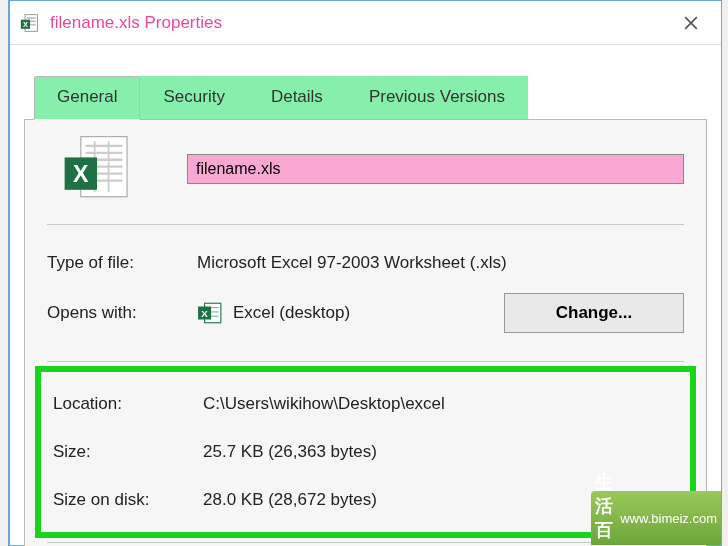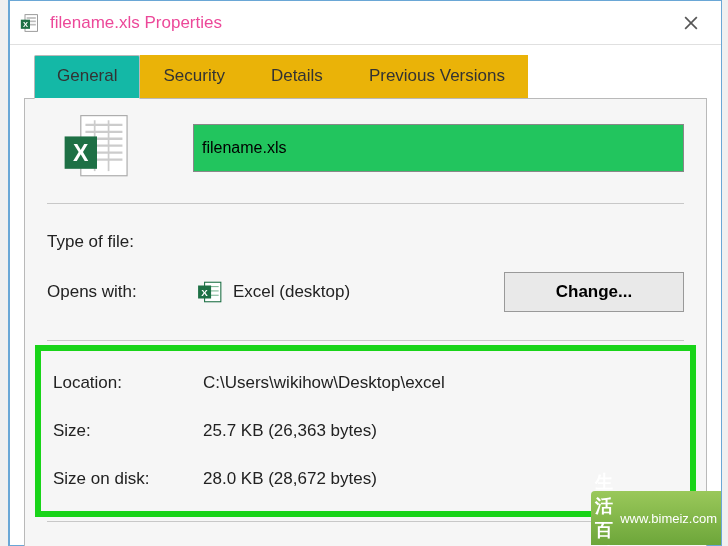--- a/index.html
+++ b/index.html
@@ -52,29 +52,30 @@
       border-bottom: none;
       position: relative;
     }
     .tab {
       padding: 10px 22px 12px 22px;
       font-size: 17px;
       color: #333;
       cursor: pointer;
       border: 1px solid transparent;
       margin-bottom: -1px;
-      background: #eab308;
+      background: #86efac;
     }
     .tab.active {
       border: 1px solid #b9b9b9;
       border-bottom: 1px solid #f6f6f6;
-      background: #14b8a6;
+      background: #86efac;
       border-radius: 2px 2px 0 0;
       position: relative;
       z-index: 2;
+      margin-top: 21px;
     }
     .panel {
       border: 1px solid #b9b9b9;
       margin: 0 14px 14px 14px;
       background: #f6f6f6;
       padding: 0;
       position: relative;
     }
     .section {
       padding: 16px 22px;
@@ -98,26 +99,25 @@
       background: #c8c8c8;
       margin: 2px 22px;
     }
     .fileicon-large {
       width: 100px; height: 70px;
       display: inline-flex;
       align-items: center; justify-content: center;
     }
     .filename-input {
       flex: 1;
-      height: 48px;
+      height: 30px;
       font-size: 16px;
       padding: 4px 8px;
       border: 1px solid #888;
-      background: #22c55e;
-      margin-left: 6px;
+      background: #f9a8d4;
     }
     .header-row {
       display: flex;
       align-items: center;
       gap: 40px;
       padding: 14px 22px 18px 22px;
     }
     .excel-small {
       width: 26px; height: 26px;
       margin-right: 10px;
@@ -205,20 +205,21 @@
         </svg>
       </span>
       <input class="filename-input" value="filename.xls" style="">
     </div>
 
     <div class="divider"></div>
 
     <div class="section">
       <div class="row">
         <span class="label">Type of file:</span>
+        <span class="value">Microsoft Excel 97-2003 Worksheet (.xls)</span>
       </div>
       <div class="row">
         <span class="label">Opens with:</span>
         <span class="excel-small">
           <svg viewBox="0 0 24 24" width="26" height="26">
             <rect x="7" y="3" width="15" height="18" fill="#fff" stroke="#1e7045"></rect>
             <line x1="9" y1="7" x2="20" y2="7" stroke="#7db796"></line>
             <line x1="9" y1="11" x2="20" y2="11" stroke="#7db796"></line>
             <line x1="9" y1="15" x2="20" y2="15" stroke="#7db796"></line>
             <rect x="1" y="6" width="12" height="12" fill="#1e7045"></rect>

